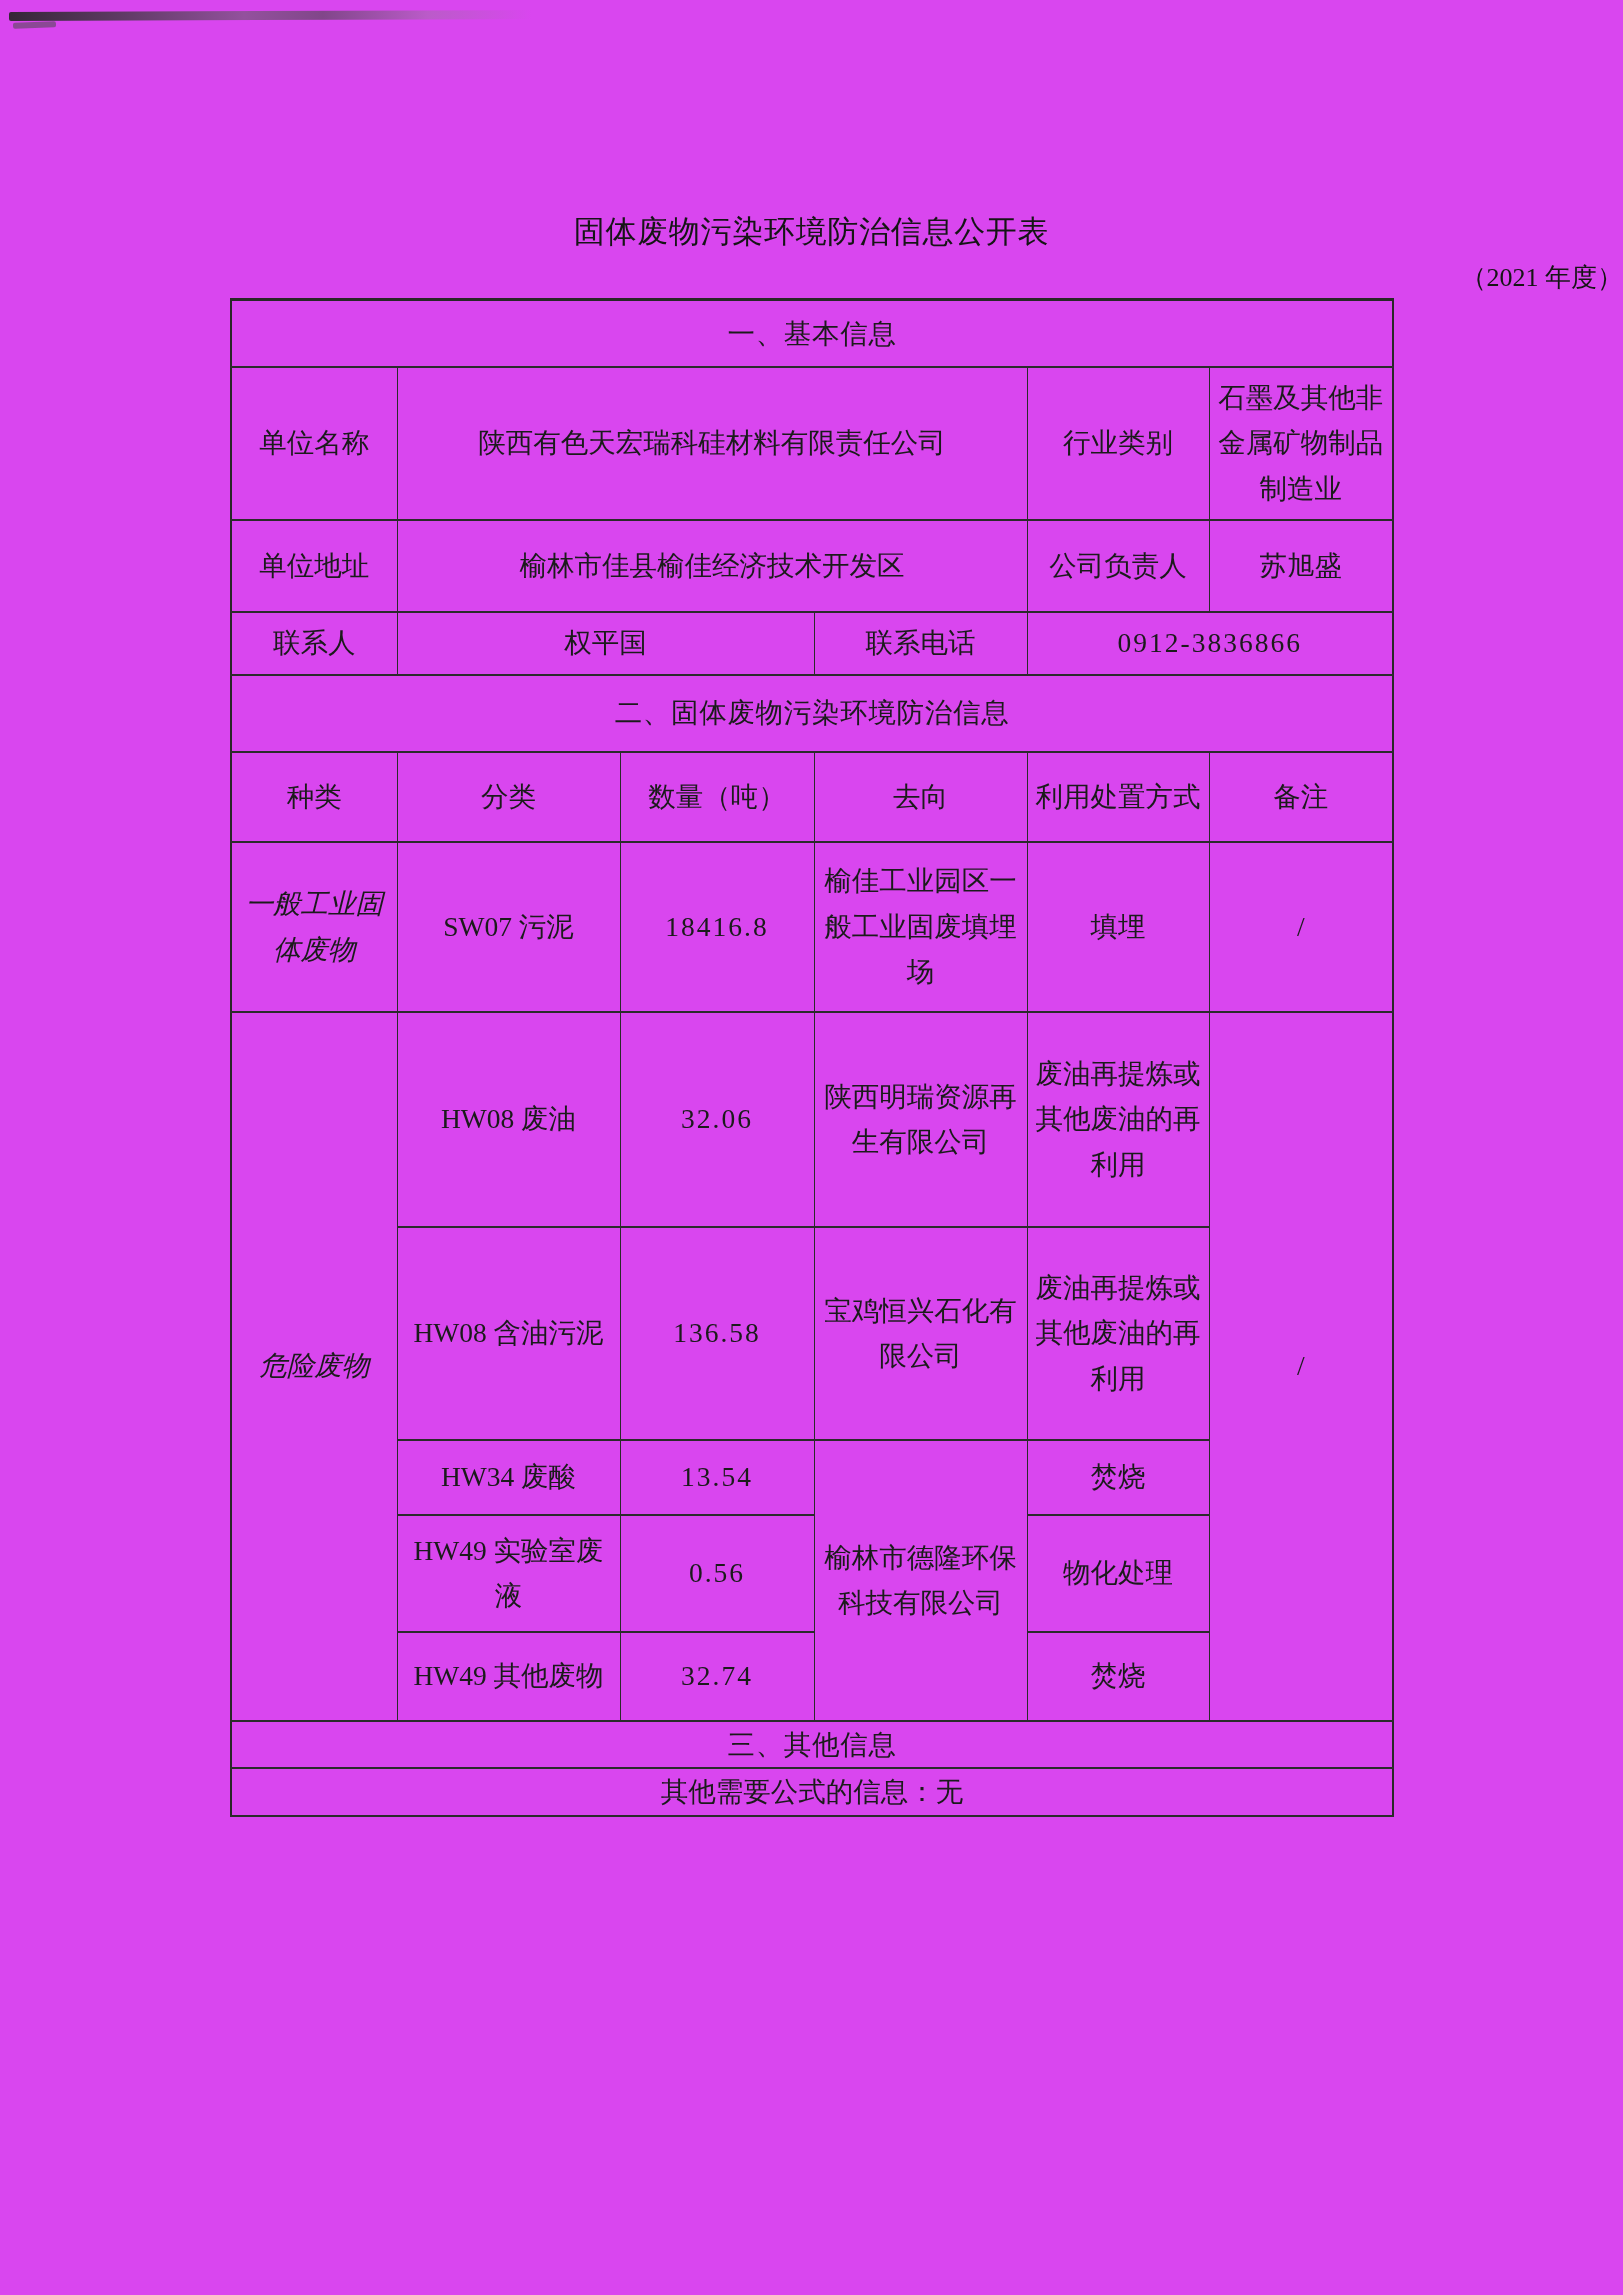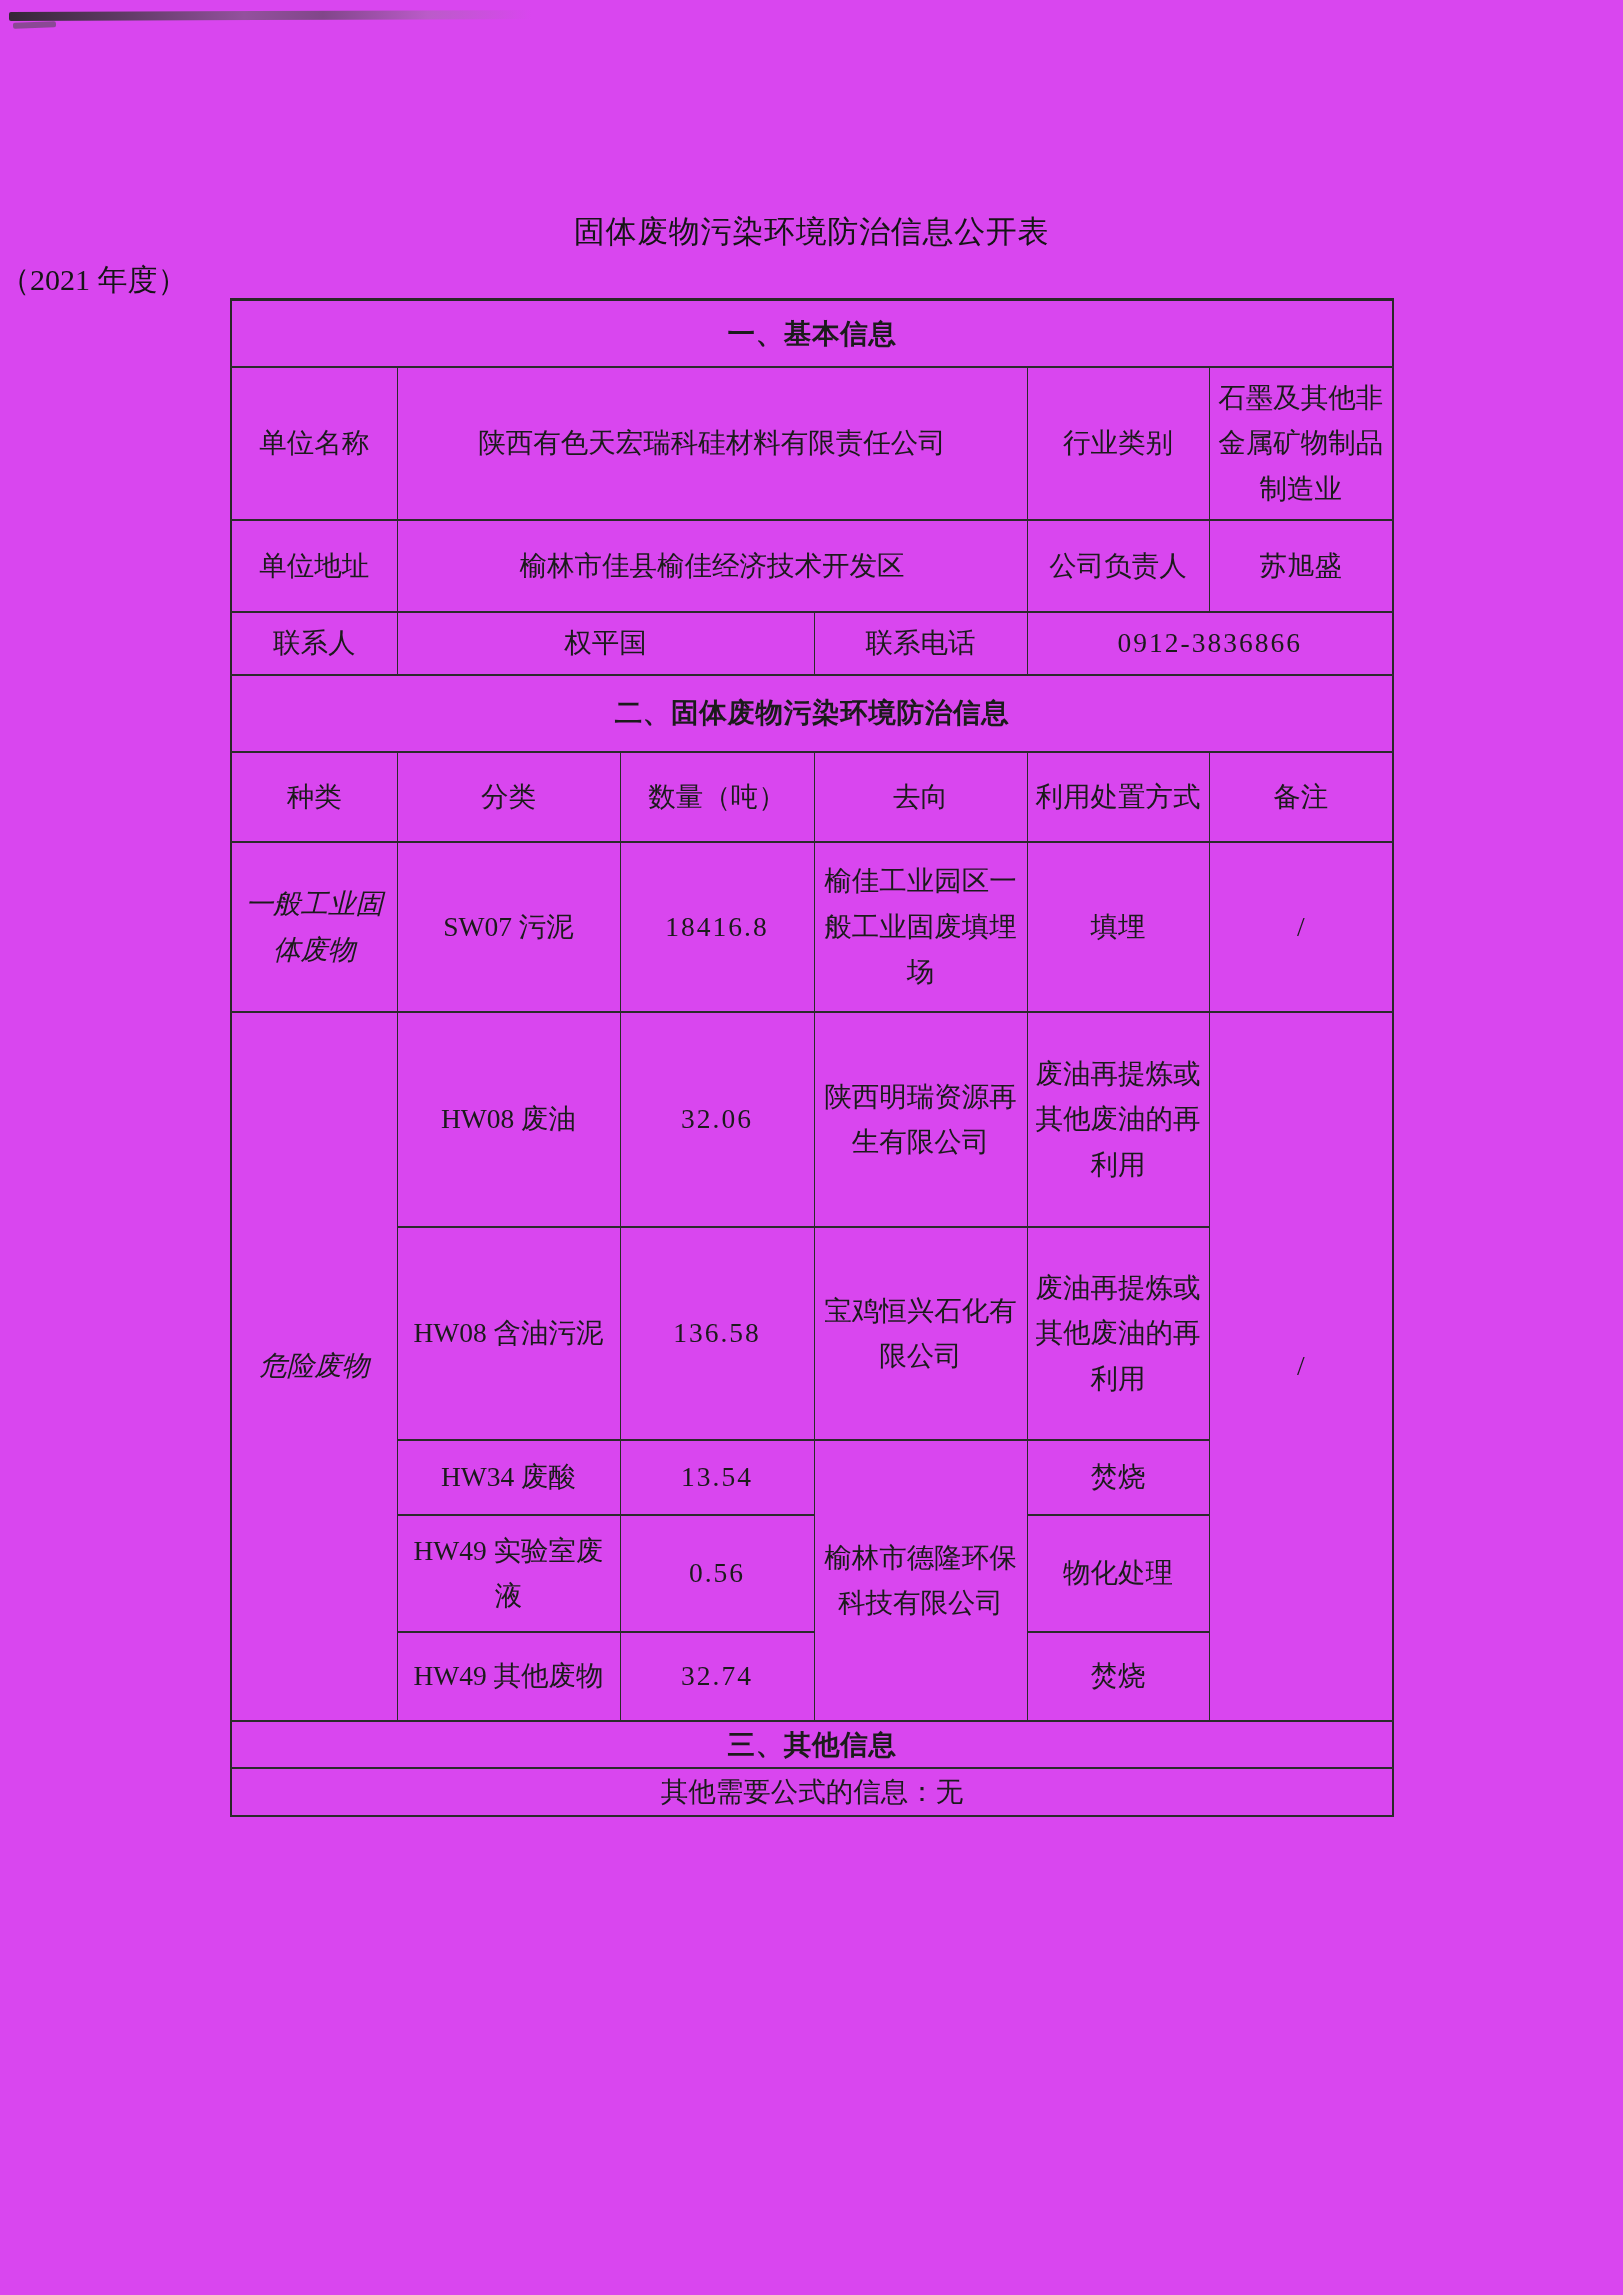--- a/index.html
+++ b/index.html
@@ -51,22 +51,22 @@
     text-align: center;
     font-size: 31px;
     letter-spacing: 0.7px;
     color: #151515;
   }
   .doc-subtitle {
     position: absolute;
     top: 260px;
     left: 0;
     width: 100%;
-    text-align: left;
-    font-size: 30px;
+    text-align: right;
+    font-size: 26px;
     color: #151515;
   }
   table.main {
     position: absolute;
     left: 230px;
     top: 298px;
     width: 1163px;
     border-collapse: collapse;
     table-layout: fixed;
     border: 2.6px solid #282828;
@@ -83,21 +83,20 @@
     color: #1b1b1b;
     padding: 0 6.5px;
     overflow: hidden;
   }
   td.sec {
     text-align: left;
     padding: 0 0 0 19.6px;
     line-height: 1.3;
     border-bottom-width: 3.9px;
     letter-spacing: 0.7px;
-    font-weight: bold;
   }
   td.left {
     text-align: left;
     padding: 0 0 0 18.3px;
     line-height: 1.3;
   }
   td.c-kind  { padding: 0 19.6px; font-style: italic; }
   td.c-class { padding: 0 26px; margin-top: 12px; }
   td.c-qty   { padding: 0 5.2px;  }
   td.c-dest  { padding: 0 26px; }

